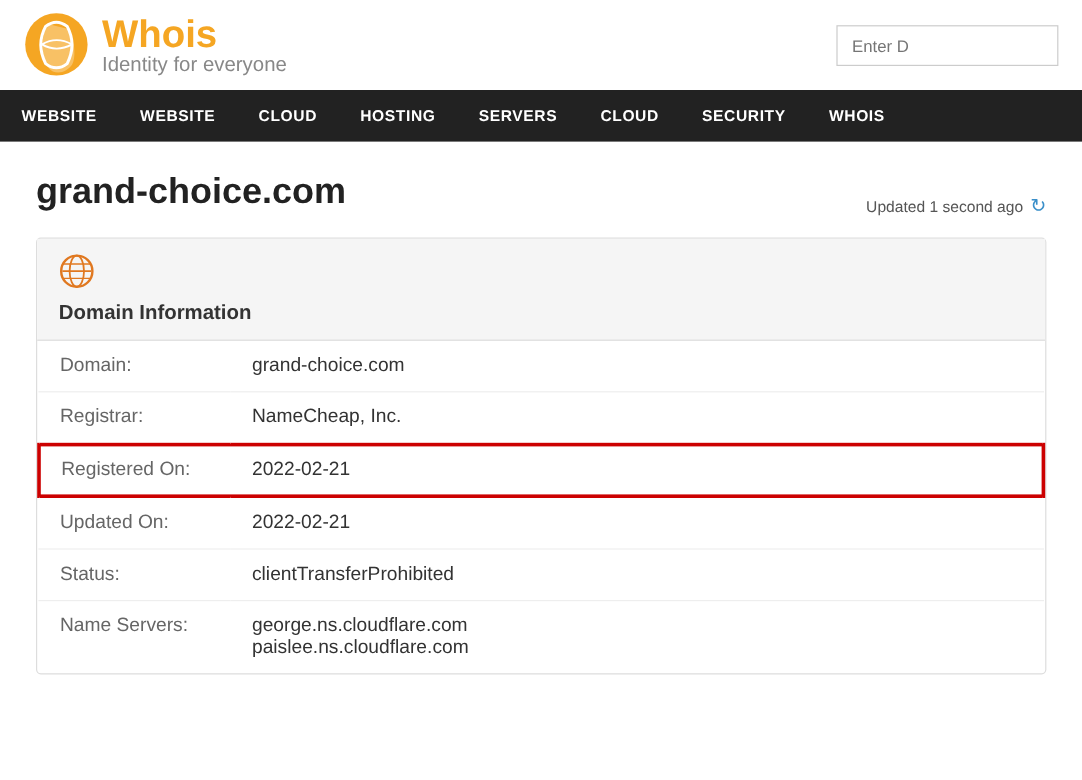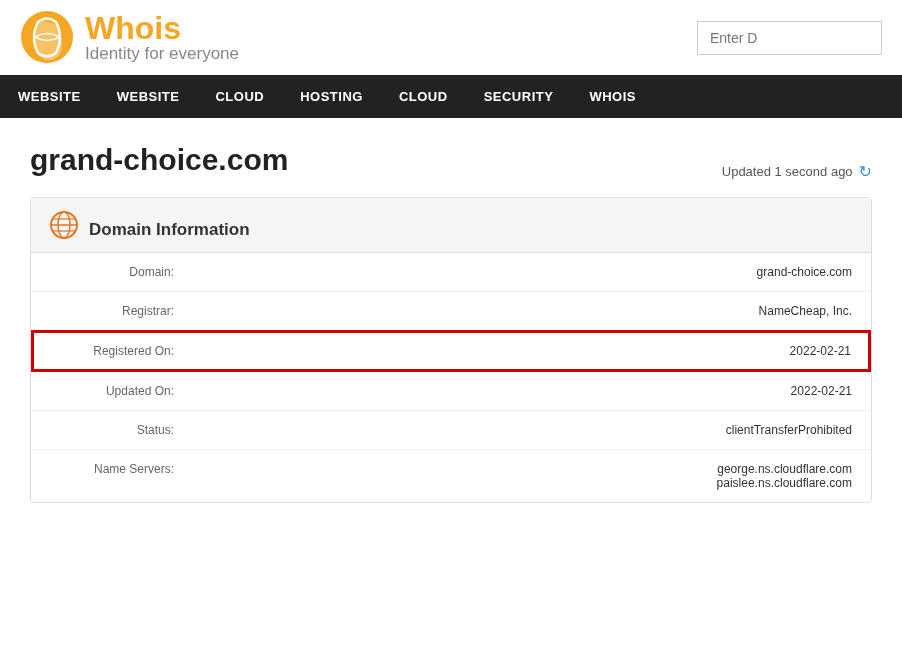--- a/index.html
+++ b/index.html
@@ -93,23 +93,24 @@
     
     .info-card {
       border: 1px solid #ddd;
       border-radius: 4px;
       background: #fff;
     }
     .info-card-header {
       background: #f5f5f5;
       padding: 12px 18px;
       display: flex;
-      align-items: flex-end;
+      align-items: flex-start;
       gap: 10px;
       border-bottom: 1px solid #ddd;
+      flex-direction: column;
     }
     .www-icon {
       width: 30px;
       height: 30px;
     }
     .info-card-title {
       font-size: 17px;
       font-weight: bold;
       color: #333;
     }
@@ -119,24 +120,23 @@
     }
     .info-table tr {
       border-bottom: 1px solid #eee;
     }
     .info-table tr:last-child {
       border-bottom: none;
       padding-left: 40px;
     }
     .info-table td {
       padding: 12px 18px;
-      font-size: 12px;
+      font-size: 16px;
       color: #444;
       vertical-align: top;
-      text-align: right;
     }
     .info-table td:first-child {
       color: #666;
       width: 160px;
       white-space: nowrap;
     }
     .info-table td:last-child {
       color: #333;
     }
   </style>
@@ -161,20 +161,21 @@
   <div class="header-search">
     <input type="text" placeholder="Enter D" style="">
   </div>
 </div>
 
 <nav class="nav">
   <span class="nav-item">WEBSITE</span>
   <span class="nav-item">WEBSITE</span>
   <span class="nav-item">CLOUD</span>
   <span class="nav-item">HOSTING</span>
+  <span class="nav-item">SERVERS</span>
   <span class="nav-item">CLOUD</span>
   <span class="nav-item">SECURITY</span>
   <span class="nav-item">WHOIS</span>
 </nav>
 
 <div class="main">
 
   <div class="domain-title-row">
     <h1 class="domain-title">grand-choice.com</h1>
     <div class="updated-info">

